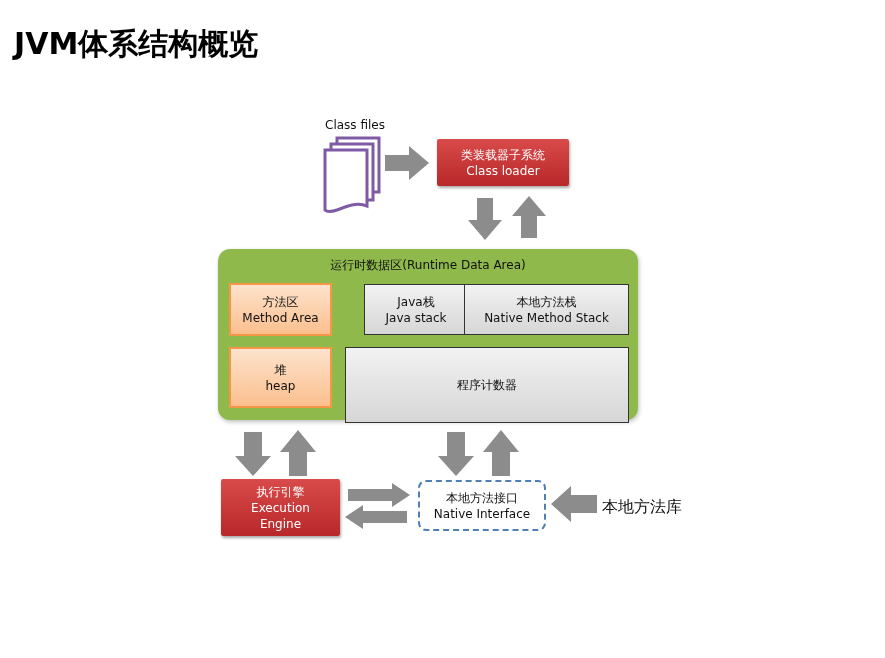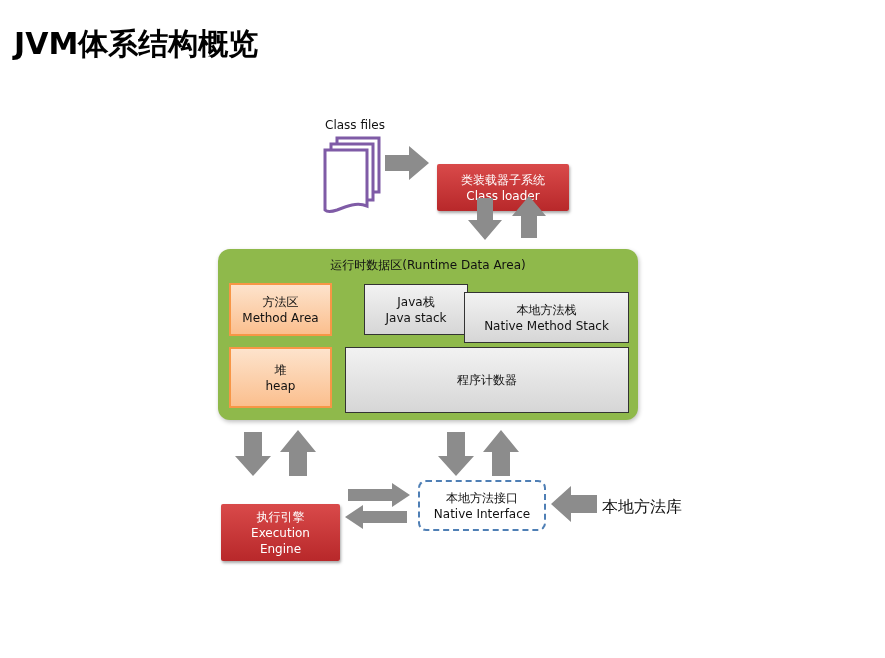--- a/index.html
+++ b/index.html
@@ -5,21 +5,21 @@
   html, body { margin: 0; padding: 0; background: #ffffff; }
   body { width: 885px; height: 658px; position: relative; overflow: hidden;
          font-family: "DejaVu Sans", "Liberation Sans", sans-serif; color: #111; }
   .title { position: absolute; left: 14px; top: 24px; font-size: 30px; font-weight: bold;
            letter-spacing: 0px; color: #000; }
   .label { position: absolute; font-size: 12px; color: #111; white-space: nowrap; }
   .box { position: absolute; box-sizing: border-box; display: flex; flex-direction: column;
          align-items: center; justify-content: center; text-align: center; font-size: 12px;
          line-height: 16px; }
   .red { background: linear-gradient(#d94a4a, #b8282a); color: #fff; border-radius: 2px;
-         box-shadow: 1px 2px 3px rgba(0,0,0,0.35); margin-top: 25px; }
+         box-shadow: 1px 2px 3px rgba(0,0,0,0.35); }
   .green { position: absolute; left: 218px; top: 249px; width: 420px; height: 171px;
            background: #8fb94b; border-radius: 12px; box-sizing: border-box;
            box-shadow: 1px 2px 4px rgba(0,0,0,0.25); }
   .orange { background: linear-gradient(#fde3cc, #fbbf8e); border: 2px solid #f79646; color: #111; }
   .gray { background: linear-gradient(#f2f2f2, #d6d6d6); border: 1.5px solid #333; color: #111; }
   .dashed { border: 2.5px dashed #4f7fb5; border-radius: 8px; background: #fff; color: #111; }
   svg.arrow { position: absolute; overflow: visible; }
   svg.arrow polygon { fill: #8c8c8c; }
 </style>
 </head>
@@ -56,29 +56,29 @@
 <div class="label" style="left:218px;top:257px;width:420px;text-align:center;">运行时数据区(Runtime Data Area)</div>
 
 <div class="box orange" style="left:229px;top:283px;width:103px;height:53px;text-align:right;">
   <span>方法区</span>
   <span>Method Area</span>
 </div>
 <div class="box gray" style="left:364px;top:284px;width:104px;height:51px;">
   <span>Java栈</span>
   <span>Java stack</span>
 </div>
-<div class="box gray" style="left:464px;top:292px;width:165px;height:51px;">
+<div class="box gray" style="left:464px;top:284px;width:165px;height:51px;">
   <span>本地方法栈</span>
   <span>Native Method Stack</span>
 </div>
 <div class="box orange" style="left:229px;top:347px;width:103px;height:61px;">
   <span>堆</span>
   <span>heap</span>
 </div>
-<div class="box gray" style="left:345px;top:347px;width:284px;height:66px;">
+<div class="box gray" style="left:345px;top:347px;width:284px;height:76px;">
   <span>程序计数器</span>
 </div>
 
 <svg class="arrow" style="left:235px;top:432px;" width="36" height="44">
   <polygon points="9,0 27,0 27,24 36,24 18,44 0,24 9,24"></polygon>
 </svg>
 <svg class="arrow" style="left:280px;top:430px;" width="36" height="46">
   <polygon points="18,0 36,22 27,22 27,46 9,46 9,22 0,22"></polygon>
 </svg>
 

